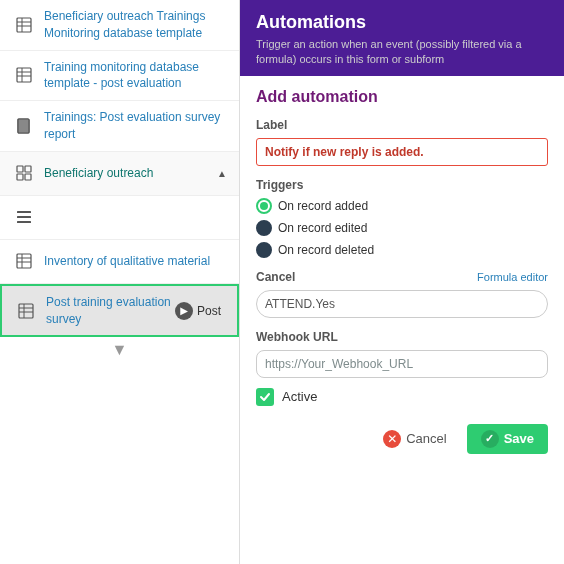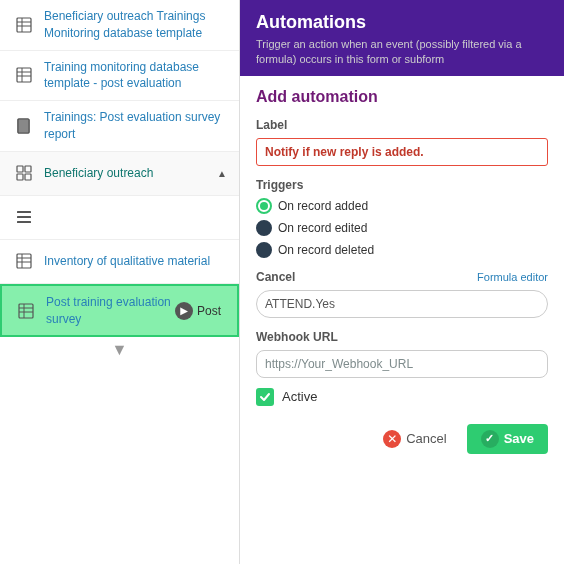--- a/index.html
+++ b/index.html
@@ -28,21 +28,21 @@
       display: flex;
       align-items: center;
       padding: 8px 12px;
       border-bottom: 1px solid #eee;
       cursor: pointer;
       min-height: 44px;
     }
 
     .sidebar-item.highlighted {
       border: 2px solid #2ecc71;
-      background: #86efac;
+      background: #e5e5e5;
     }
 
     .sidebar-item .item-icon {
       width: 24px;
       min-width: 24px;
       margin-right: 8px;
       display: flex;
       align-items: center;
       justify-content: center;
       color: #555;

